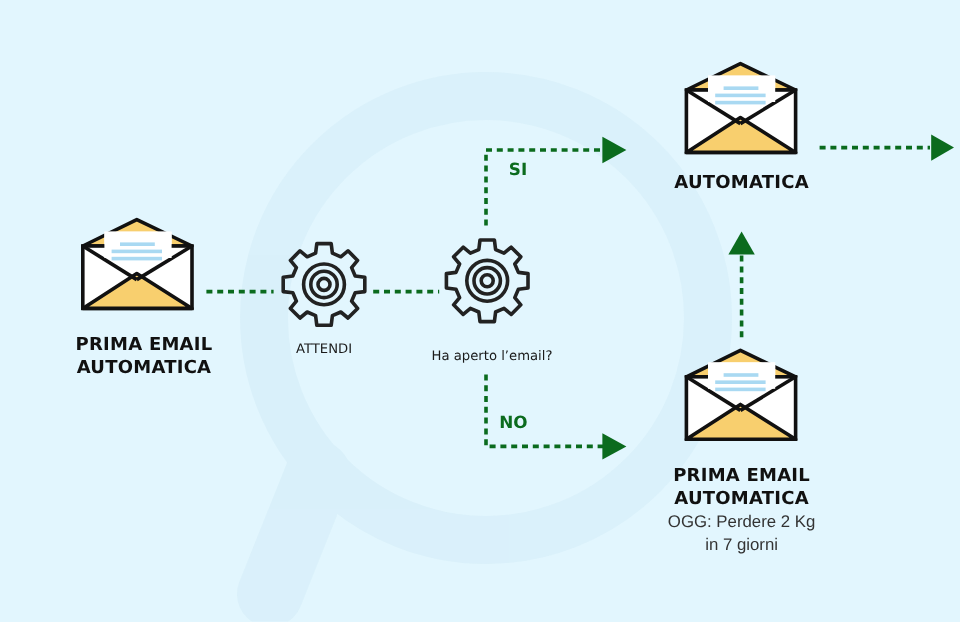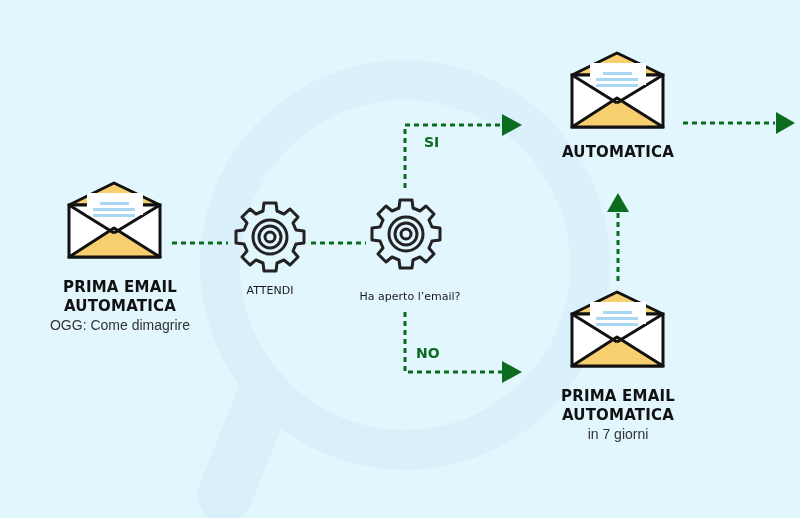--- a/index.html
+++ b/index.html
@@ -63,35 +63,35 @@
   <use href="#env" transform="translate(69,183)"></use>
   <use href="#env" transform="translate(572,53)"></use>
   <use href="#env" transform="translate(572,292)"></use>
   <use href="#gear" transform="translate(270,237)"></use>
   <use href="#gear" transform="translate(406,234)"></use>
 </svg>
 
 <div class="label" style="left:20px; top:278px; width:200px;">
   <div class="title">PRIMA EMAIL</div>
   <div class="title">AUTOMATICA</div>
-  <div class="sub">OGG: Come dimagrire</div>
 </div>
 
 <div class="label" style="left:210px; top:282px; width:120px;">
   <div class="step">ATTENDI</div>
 </div>
 
 <div class="label" style="left:330px; top:288px; width:160px;">
   <div class="step">Ha aperto l’email?</div>
 </div>
 
 <div class="branch" style="left:404px; top:134px;margin-left:20px;">SI</div>
 <div class="branch" style="left:416px; top:345px;text-align:right;">NO</div>
 
 <div class="label" style="left:508px; top:143px; width:220px;">
   <div class="title">AUTOMATICA</div>
 </div>
 
 <div class="label" style="left:518px; top:387px; width:200px;">
   <div class="title">PRIMA EMAIL</div>
   <div class="title">AUTOMATICA</div>
+  <div class="sub">OGG: Perdere 2 Kg</div>
   <div class="sub">in 7 giorni</div>
 </div>
 
 </body></html>

